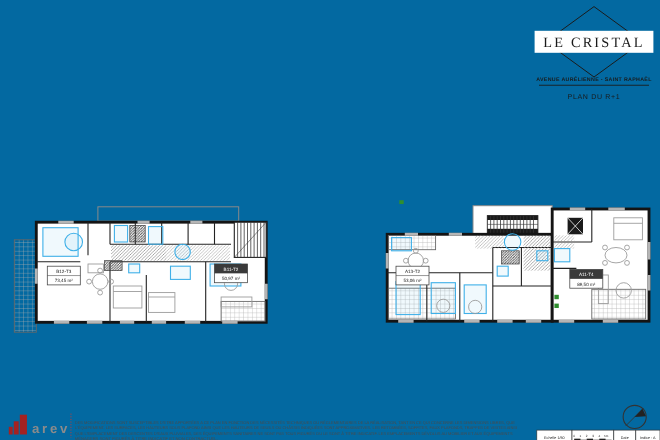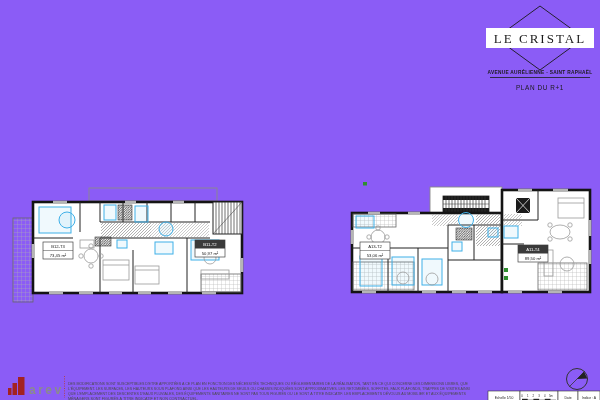--- a/index.html
+++ b/index.html
@@ -1,17 +1,17 @@
 <!DOCTYPE html>
 <html><head>
 <meta charset="utf-8">
 <style>
   html,body{margin:0;padding:0;background:#e8e8e8;}
   .page{
-    position:relative;width:600px;height:400px;background:#8b5cf6;
+    position:relative;width:600px;height:400px;background:#0369a1;
     overflow:hidden;font-family:"Liberation Sans",sans-serif;
   }
   .abs{position:absolute;}
   
   .hdr-logo-text{font-family:"Liberation Serif",serif;font-size:13px;letter-spacing:2px;fill:#1a1a1a;text-anchor:middle;}
   .hdr-address{font-size:4.8px;font-weight:bold;letter-spacing:.3px;fill:#1a1a1a;text-anchor:middle;}
   .hdr-plan{font-size:6.4px;letter-spacing:.6px;fill:#1a1a1a;text-anchor:middle;}
   .thin{stroke:#1a1a1a;stroke-width:.9;fill:none;}
   
   .wall{fill:#ffffff;stroke:#141414;stroke-width:2.6;}

